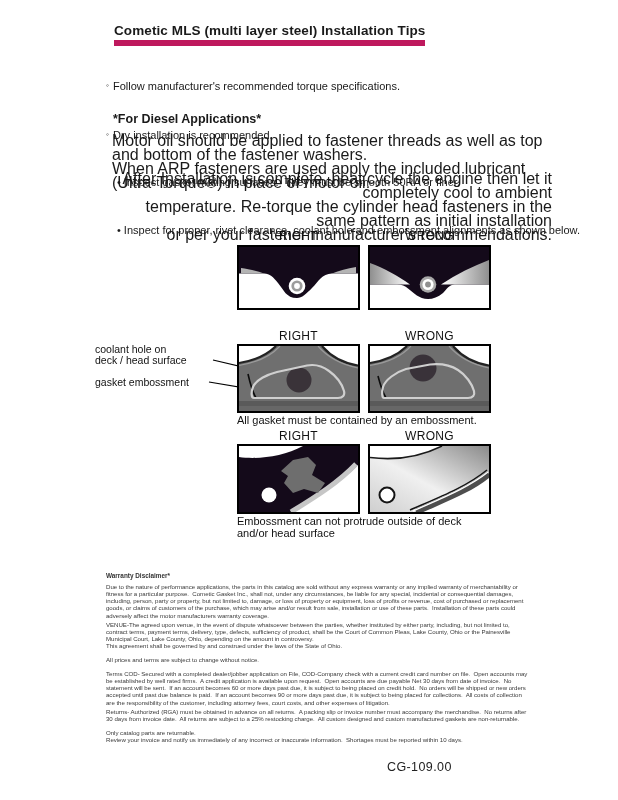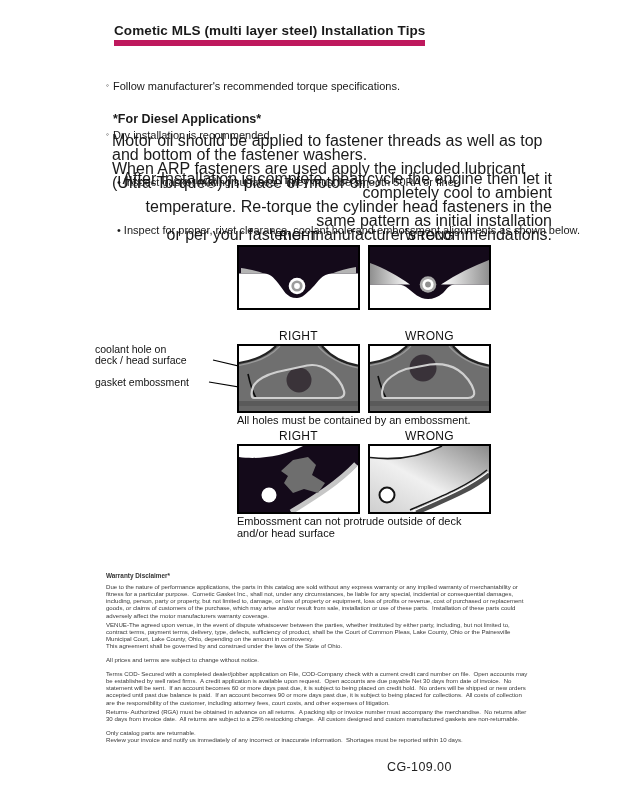--- a/index.html
+++ b/index.html
@@ -122,21 +122,21 @@
       <path d="M119,0 H83 C93,12 107,17.5 119,19.5 Z" fill="#ffffff"></path>
       <path d="M37,0 C27,10 13,15 0,17" stroke="#222222" stroke-width="2.2" fill="none"></path>
       <path d="M83,0 C93,12 107,17.5 119,19.5" stroke="#222222" stroke-width="2.2" fill="none"></path>
       <path d="M41,0 C31,11 15,17 0,19.5" stroke="#9b9b9b" stroke-width="1.2" fill="none"></path>
       <path d="M79,0 C90,13 105,19 119,22" stroke="#9b9b9b" stroke-width="1.2" fill="none"></path>
       <path d="M8,30 C10,38 12,45 16,52" stroke="#0d0d0d" stroke-width="1.6" fill="none"></path>
       <circle cx="53" cy="22" r="13.5" fill="#393239"></circle>
       <path d="M14,52 H98 C103,52 105,49 104,45 C102,38 96,29 88,24 C81,19.5 70,17.5 60,18.5 L36,23 C26,26 15,34 13,41 C11.5,46 12,52 14,52 Z" stroke="#cfcfcf" stroke-width="2.2" fill="none" stroke-linejoin="round"></path>
     </svg>
   </div>
-  <div class="abs caption" style="top:414px;">All holes must be contained by an embossment.</div>
+  <div class="abs caption" style="top:414px;">All gasket must be contained by an embossment.</div>
 
   <div class="abs figlabel" style="left:237px;top:429px;">RIGHT</div>
   <div class="abs figlabel" style="left:368px;top:429px;">WRONG</div>
 
   <div class="abs figbox" style="left:237px;top:444px;">
     <svg width="119" height="66" viewBox="0 0 119 66">
       <rect width="119" height="66" fill="#140a1a"></rect>
       <path d="M0,0 H64 C44,11 18,13.5 0,11 Z" fill="#ffffff"></path>
       <path d="M119,19 V66 H54 C80,50 102,36 119,19 Z" fill="#ffffff"></path>
       <path d="M52,66 C78,50 100,36 117,18" stroke="#c6c6c6" stroke-width="5" fill="none"></path>

